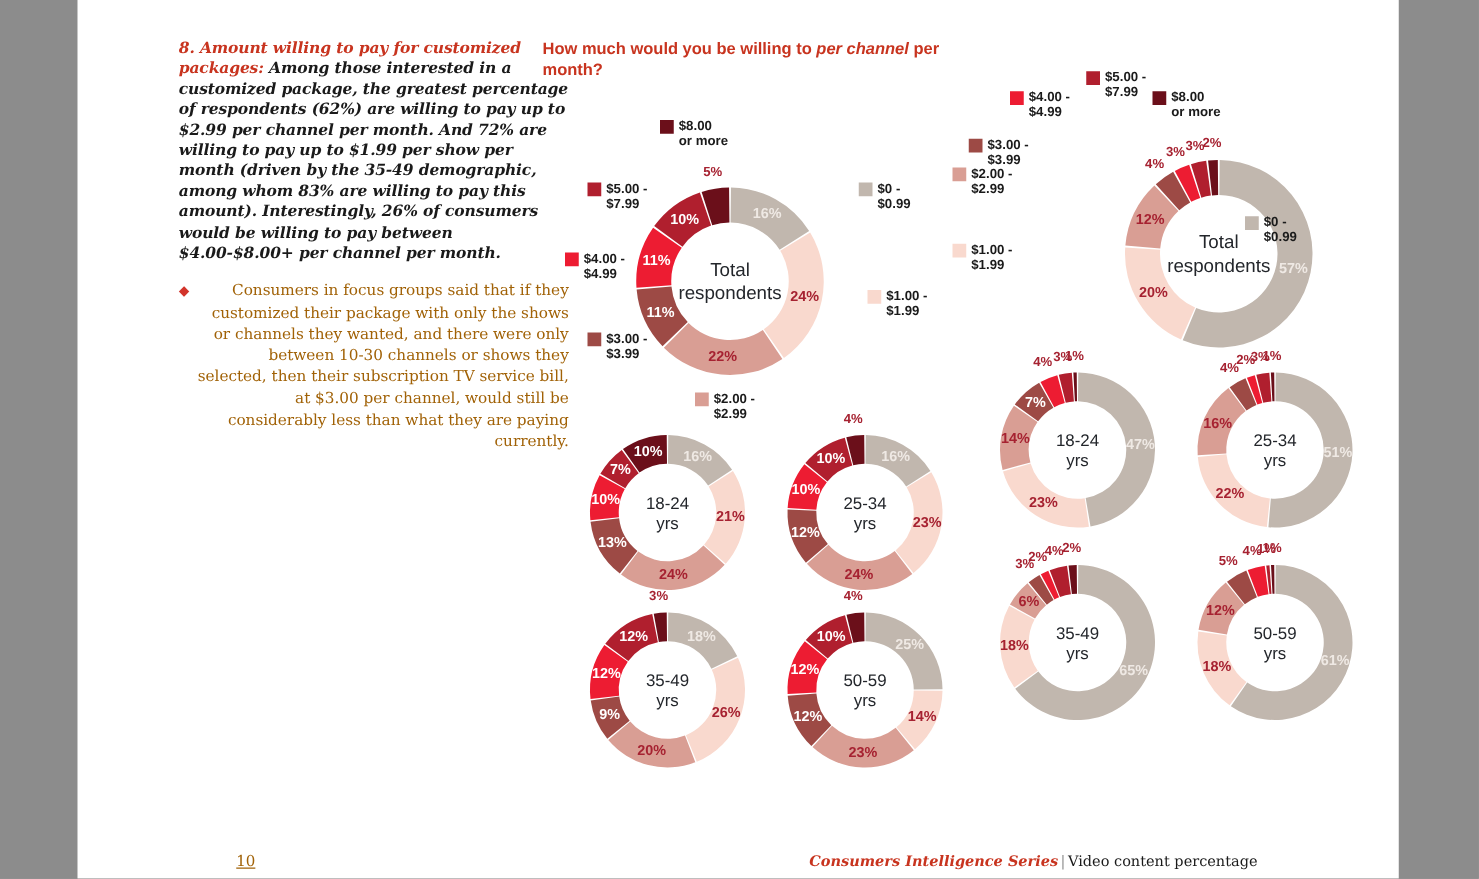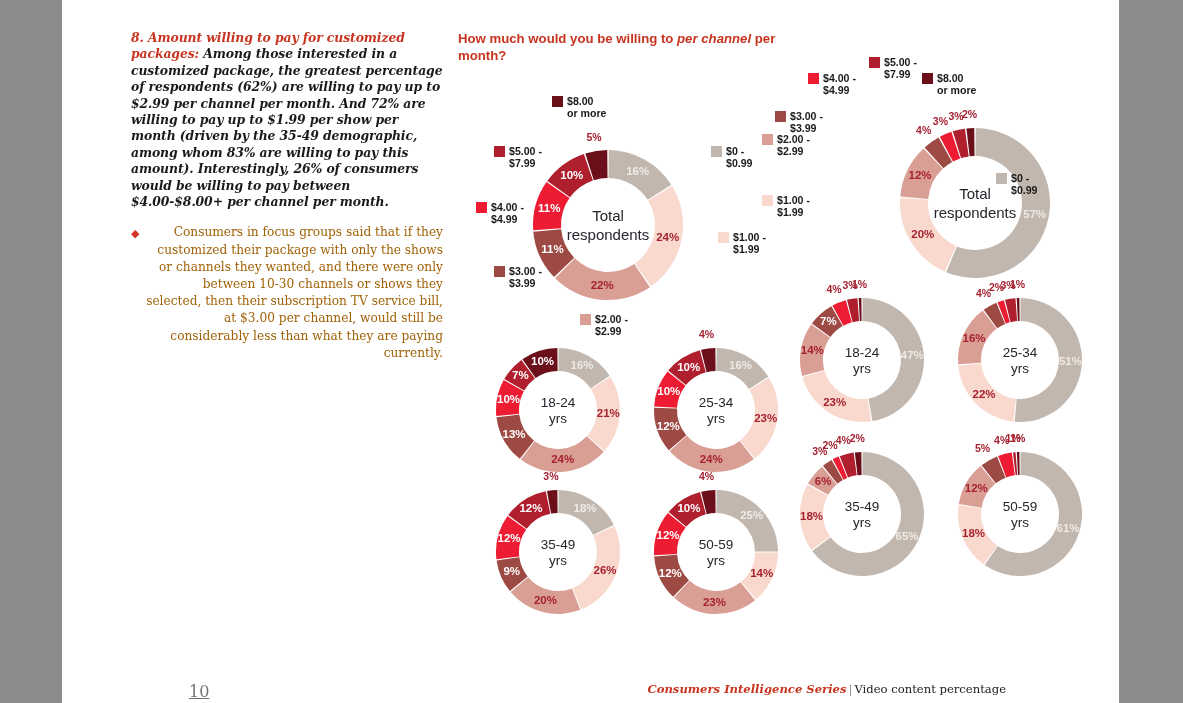--- a/index.html
+++ b/index.html
@@ -17,21 +17,21 @@
   #sheet {
     position: absolute;
     left: 62px; top: 0px;
     width: 1057px; height: 703px;
     background: #ffffff;
     box-shadow: 0 0 0 0 rgba(0,0,0,0);
   }
   
   #left-col {
     position: absolute;
-    left: 69px; top: 30px;
+    left: 81px; top: 30px;
     width: 312px;
   }
   .lede {
     font-family: "DejaVu Serif", "Liberation Serif", serif;
     font-style: italic;
     font-weight: bold;
     font-size: 12.4px;
     line-height: 16.4px;
     color: #1a1a1a;
     margin: 0;
@@ -53,21 +53,21 @@
     font-family: "DejaVu Serif", "Liberation Serif", serif;
     font-size: 12.2px;
     line-height: 17.2px;
     color: #a16207;
     padding-left: 3px;
     text-align: right;
   }
 
   
   .chart-col { position: absolute; top: 30px; }
-  #col-channel { left: 396px; width: 320px; }
+  #col-channel { left: 372px; width: 320px; }
   #col-show { left: 700px; width: 320px; }
   .col-title {
     font-size: 13.2px;
     font-weight: bold;
     line-height: 17px;
     color: #c8341f;
     margin: 0 0 4px 0;
   }
   .col-title i { font-style: italic; }
 
@@ -115,22 +115,22 @@
     position: absolute;
     left: 447px; top: 608px;
     font-size: 11px;
     color: #c6bdb6;
     font-family: "Liberation Sans", sans-serif;
   }
   #page-number {
     position: absolute;
     left: 127px; top: 682px;
     font-family: "DejaVu Serif", "Liberation Serif", serif;
-    font-size: 16px;
-    color: #737373;
+    font-size: 12px;
+    color: #a16207;
     text-decoration: underline;
   }
   #footer-right {
     position: absolute;
     right: 113px; top: 682px;
     font-size: 11.6px;
     font-family: "DejaVu Serif", "Liberation Serif", serif;
     color: #1a1a1a;
     white-space: nowrap;
   }

